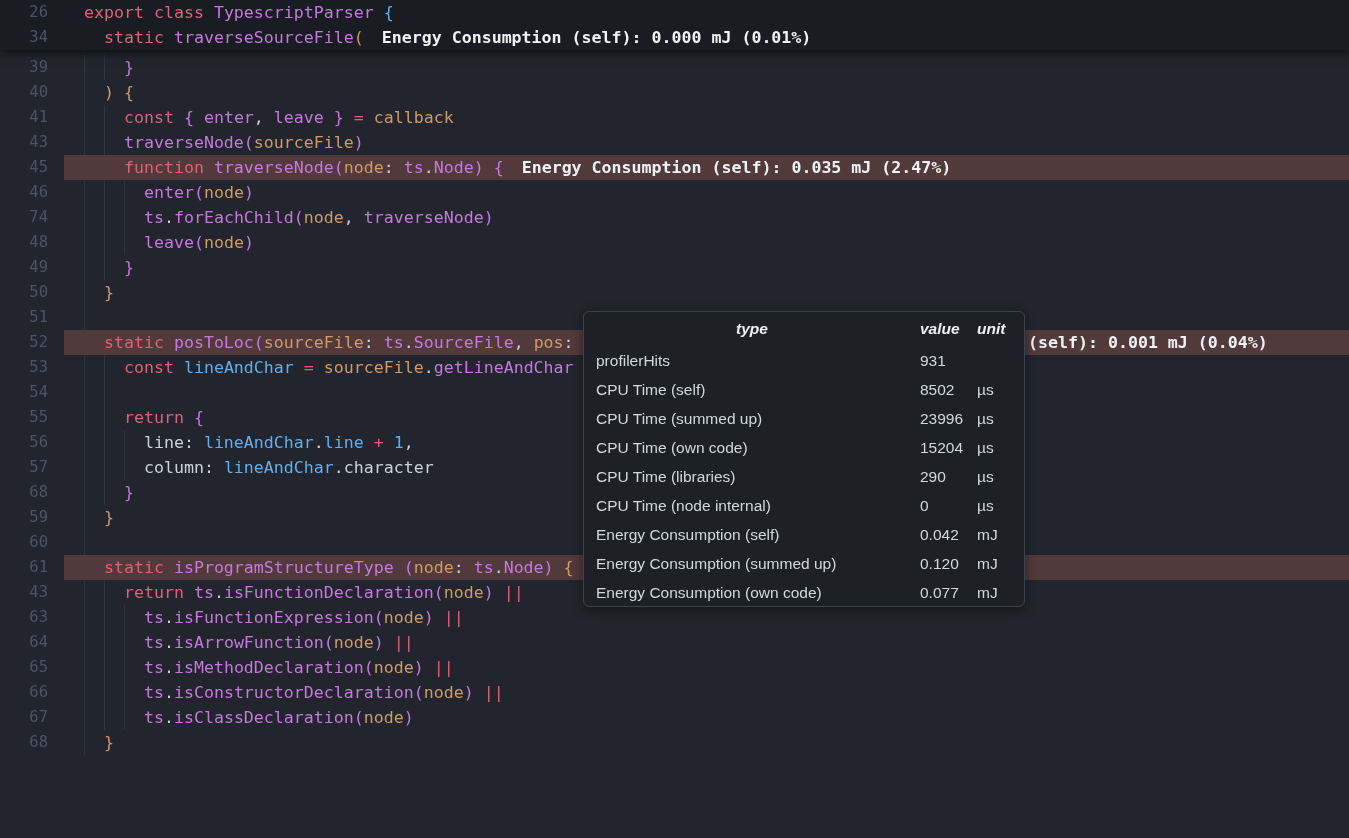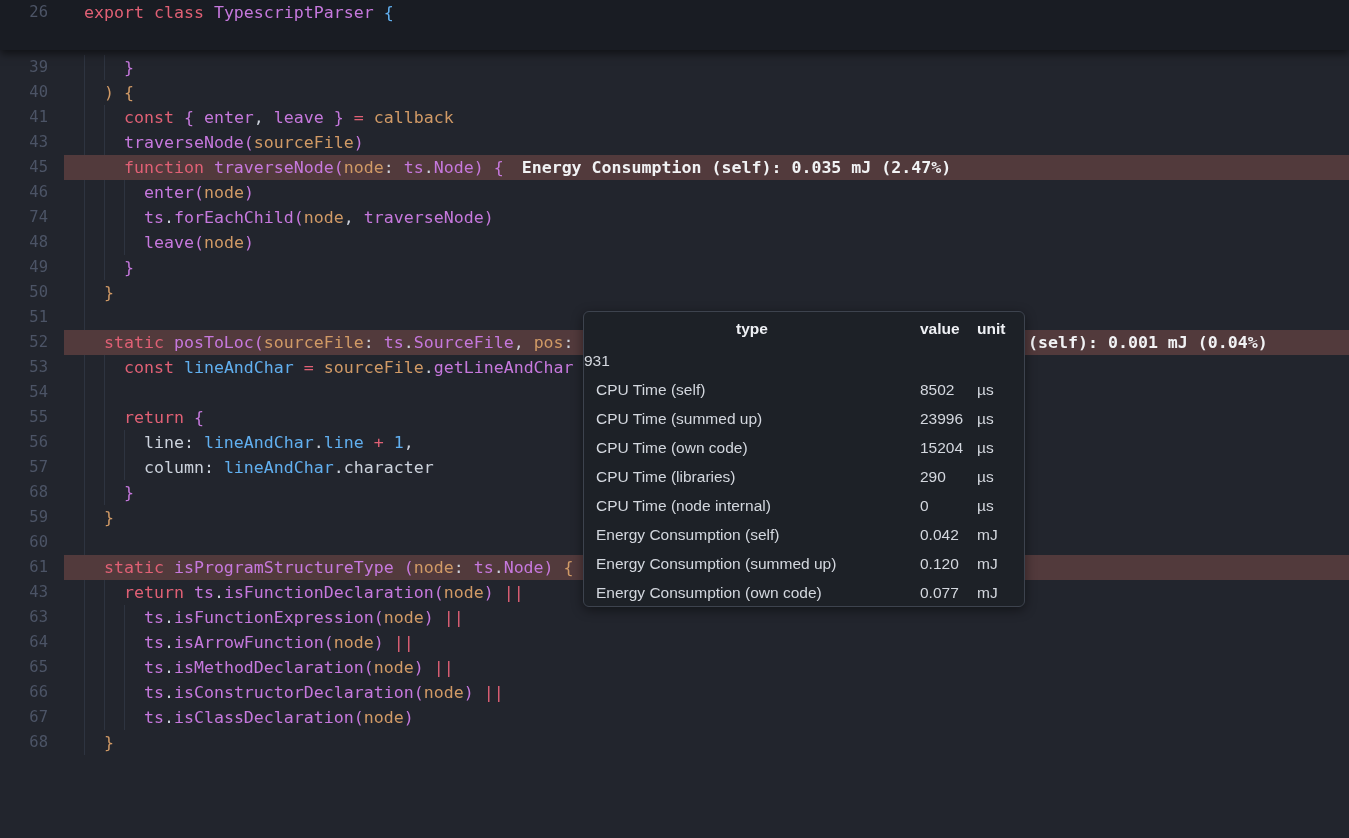--- a/index.html
+++ b/index.html
@@ -25,21 +25,21 @@
     position:absolute;top:0;left:0;right:0;height:50px;z-index:5;
     background:#191c23;box-shadow:0 4px 8px rgba(0,0,0,.5);
   }
   
   .tooltip{
     position:absolute;left:583px;top:311px;width:442px;height:296px;box-sizing:border-box;
     background:#1d2127;border:1px solid #3d434e;border-radius:6px;overflow:hidden;z-index:10;
     font-family:"Liberation Sans",sans-serif;font-size:15.5px;color:#d3d7de;
     box-shadow:0 3px 12px rgba(0,0,0,.45);
   }
-  .t-head{display:flex;height:34px;align-items:center;font-weight:bold;color:#eef0f4;}
+  .t-head{display:flex;height:34px;align-items:center;font-weight:bold;color:#eef0f4;font-style:italic;}
   .t-row{display:flex;height:29.1px;align-items:center;}
   .t-type{flex:none;width:336px;padding-left:12px;box-sizing:border-box;}
   .t-head .t-type{text-align:center;padding-left:0;}
   .t-val{flex:none;width:57px;}
   .t-unit{flex:1;}
 </style>
 </head>
 <body>
 
 <div class="lines" id="code-lines">
@@ -155,30 +155,35 @@
       <div class="gutter">68</div>
       <div class="content"><i class="guide" style="left: 20px;"></i><span style="color: rgb(209, 154, 102);">  }</span></div>
     </div>
   </div>
 
 <div class="sticky" id="sticky-lines">
     <div class="line">
       <div class="gutter">26</div>
       <div class="content"><span style="color: rgb(224, 96, 117);">export </span><span style="color: rgb(224, 96, 117);">class </span><span style="color: rgb(198, 120, 221);">TypescriptParser </span><span style="color: rgb(97, 175, 239);">{</span></div>
     </div>
+    <div class="line">
+      <div class="gutter">34</div>
+      <div class="content"><span style="color: rgb(204, 210, 220);">  </span><span style="color: rgb(224, 96, 117);">static </span><span style="color: rgb(198, 120, 221);">traverseSourceFile</span><span style="color: rgb(209, 154, 102);">(</span><span class="ann">Energy Consumption (self): 0.000 mJ (0.01%)</span></div>
+    </div>
   </div>
 
 <div class="tooltip">
   <div class="t-head">
     <div class="t-type">type</div>
     <div class="t-val">value</div>
     <div class="t-unit">unit</div>
   </div>
   <div id="tooltip-rows">
       <div class="t-row">
+        <div class="t-type">profilerHits</div>
         <div class="t-val">931</div>
         <div class="t-unit"></div>
       </div>
       <div class="t-row">
         <div class="t-type">CPU Time (self)</div>
         <div class="t-val">8502</div>
         <div class="t-unit">µs</div>
       </div>
       <div class="t-row">
         <div class="t-type">CPU Time (summed up)</div>

